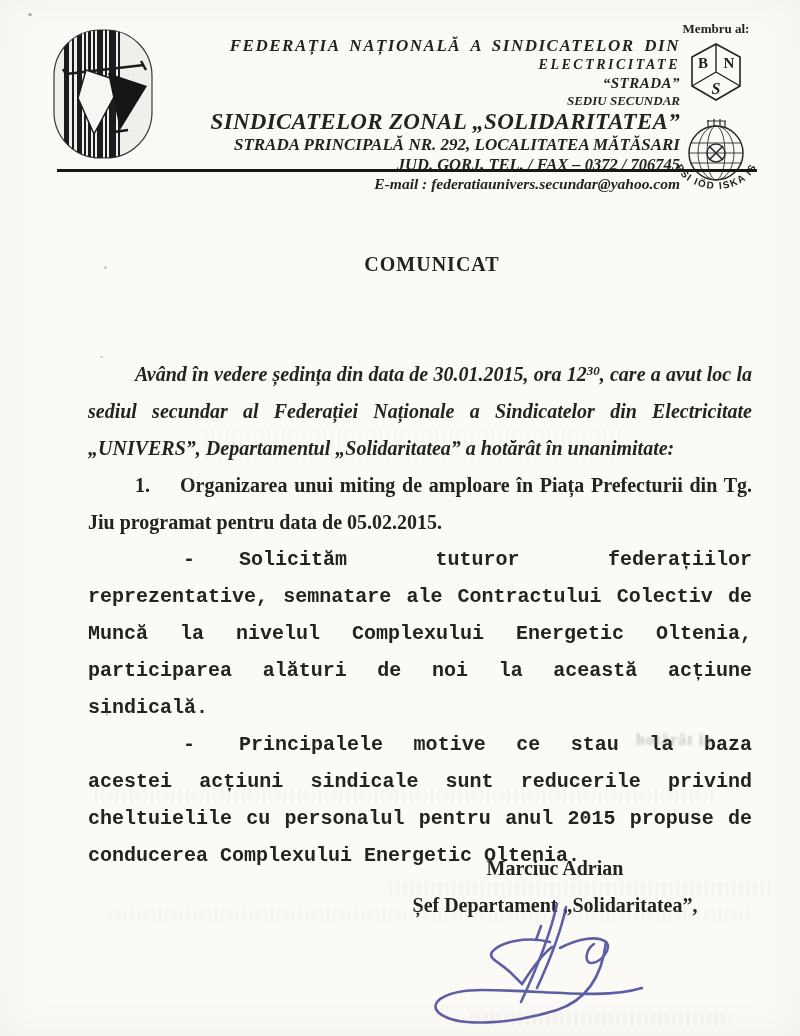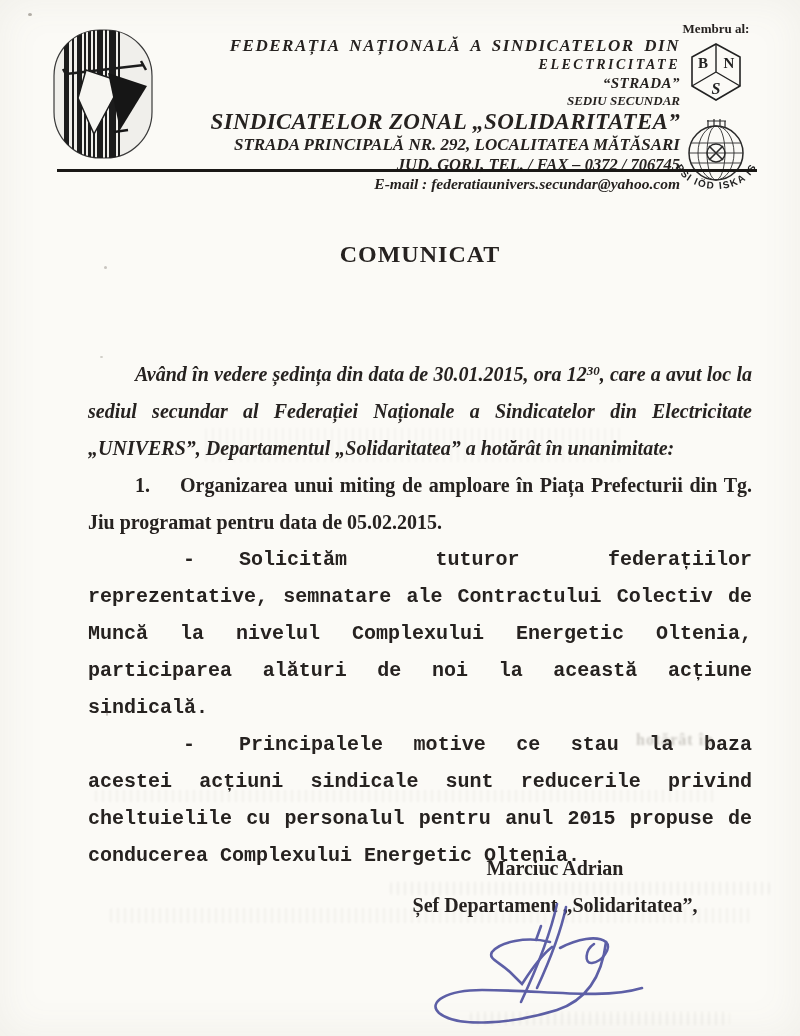--- a/index.html
+++ b/index.html
@@ -21,22 +21,22 @@
   .ht-addr{font-size:17px;line-height:20px;}
   .ht-tel{font-size:16.5px;line-height:19px;}
   .ht-mail{font-size:15.5px;line-height:19px;}
   .membership{position:absolute;left:660px;top:22px;width:112px;text-align:center;font-weight:700;}
   .member-label{font-size:13px;line-height:13px;}
   .logo-bns{margin-top:6px;}
   .logo-psi{margin-top:8px;}
   .head-rule{position:absolute;left:57px;top:169px;width:700px;height:3px;background:#1a1816;}
   
   .doc-title{
-    position:absolute;left:88px;top:241px;width:664px;margin:0;
-    text-align:center;font-size:24px;font-weight:700;letter-spacing:1px;
+    position:absolute;left:88px;top:241px;width:664px;margin:12px;
+    text-align:center;font-size:20px;font-weight:700;letter-spacing:1px;
   }
   
   .body-text{position:absolute;left:88px;top:352px;width:664px;font-size:20px;font-weight:700;line-height:37px;}
   .body-text p{margin:0;text-align:justify;}
   .body-text sup{font-size:13px;vertical-align:6px;}
   p.para1{text-indent:47px;font-style:italic;}
   p.item1{text-indent:47px;}
   p.item2,p.item3{text-indent:95px;font-family:Liberation Mono, monospace;}
   .gap1{display:inline-block;width:30px;}
   .gap2{display:inline-block;width:44px;}

